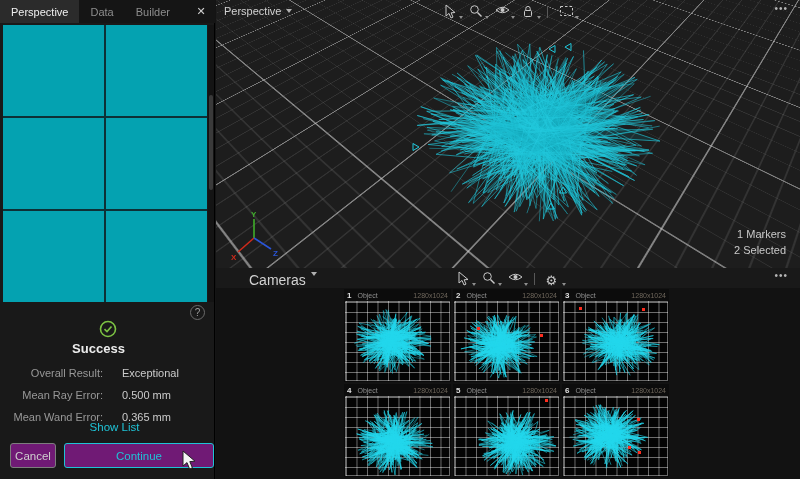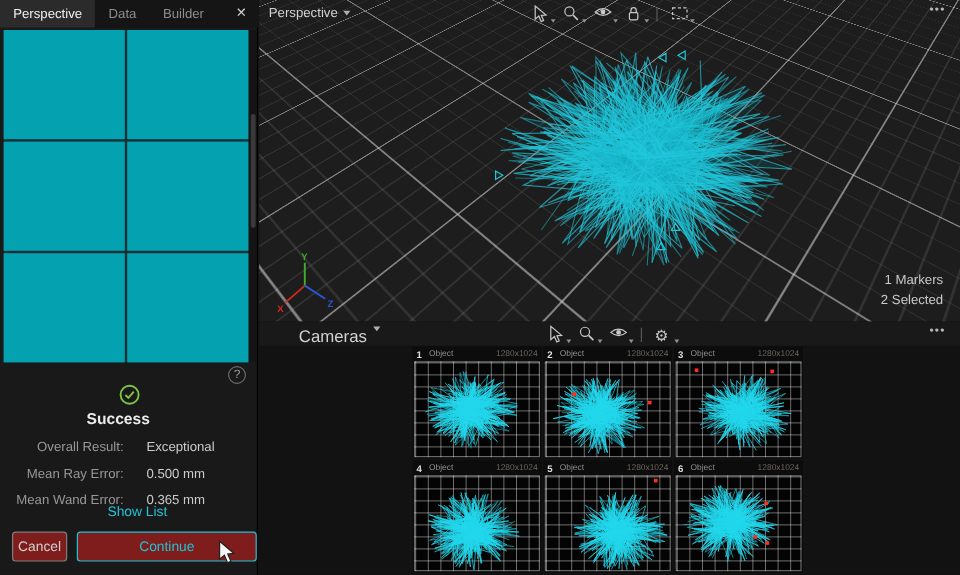--- a/index.html
+++ b/index.html
@@ -24,21 +24,21 @@
     color:#9e9e9e; font-size:10px; line-height:13px; text-align:center; cursor:pointer; }
 
   .check-wrap { position:absolute; left:0; top:320px; width:215px; text-align:center; }
   .success-title { position:absolute; left:0; top:341px; width:197px; text-align:center; font-size:13px; font-weight:bold; color:#ececec; }
   .res-rows { position:absolute; left:0; top:362px; width:215px; }
   .res-row { display:flex; height:22px; align-items:center; font-size:11px; }
   .res-label { width:103px; text-align:right; color:#989898; }
   .res-value { margin-left:19px; color:#cbcbcb; }
   .show-list { position:absolute; left:0; top:421px; width:215px; text-align:center; font-size:11.5px; color:var(--accent,#1fc3d6); cursor:pointer;padding-left:14px; }
 
-  .btn { position:absolute; top:443px; height:25px; background:#7f1d1d; border-radius:3px; font-size:11.5px;
+  .btn { position:absolute; top:443px; height:25px; background:#701a75; border-radius:3px; font-size:11.5px;
     font-family:"Liberation Sans", sans-serif; cursor:pointer; }
   .btn-cancel { left:10px; width:46px; border:1px solid #7d7d7d; color:#cfcfcf; }
   .btn-continue { left:64px; width:150px; border:1px solid var(--accent,#1fc3d6); color:var(--accent,#1fc3d6); }
 
   .cursor-glyph { position:absolute; left:182px; top:450px; z-index:50; pointer-events:none; }
 
   
   .viewport { position:absolute; left:216px; top:0; width:584px; height:268px; background:#1d1d1d; overflow:hidden; }
   .plane-wrap { position:absolute; inset:0; perspective:480px; perspective-origin:55% -5%; }
   .plane { position:absolute; left:50%; top:42%; width:4000px; height:4000px; margin:-2000px 0 0 -2000px;

